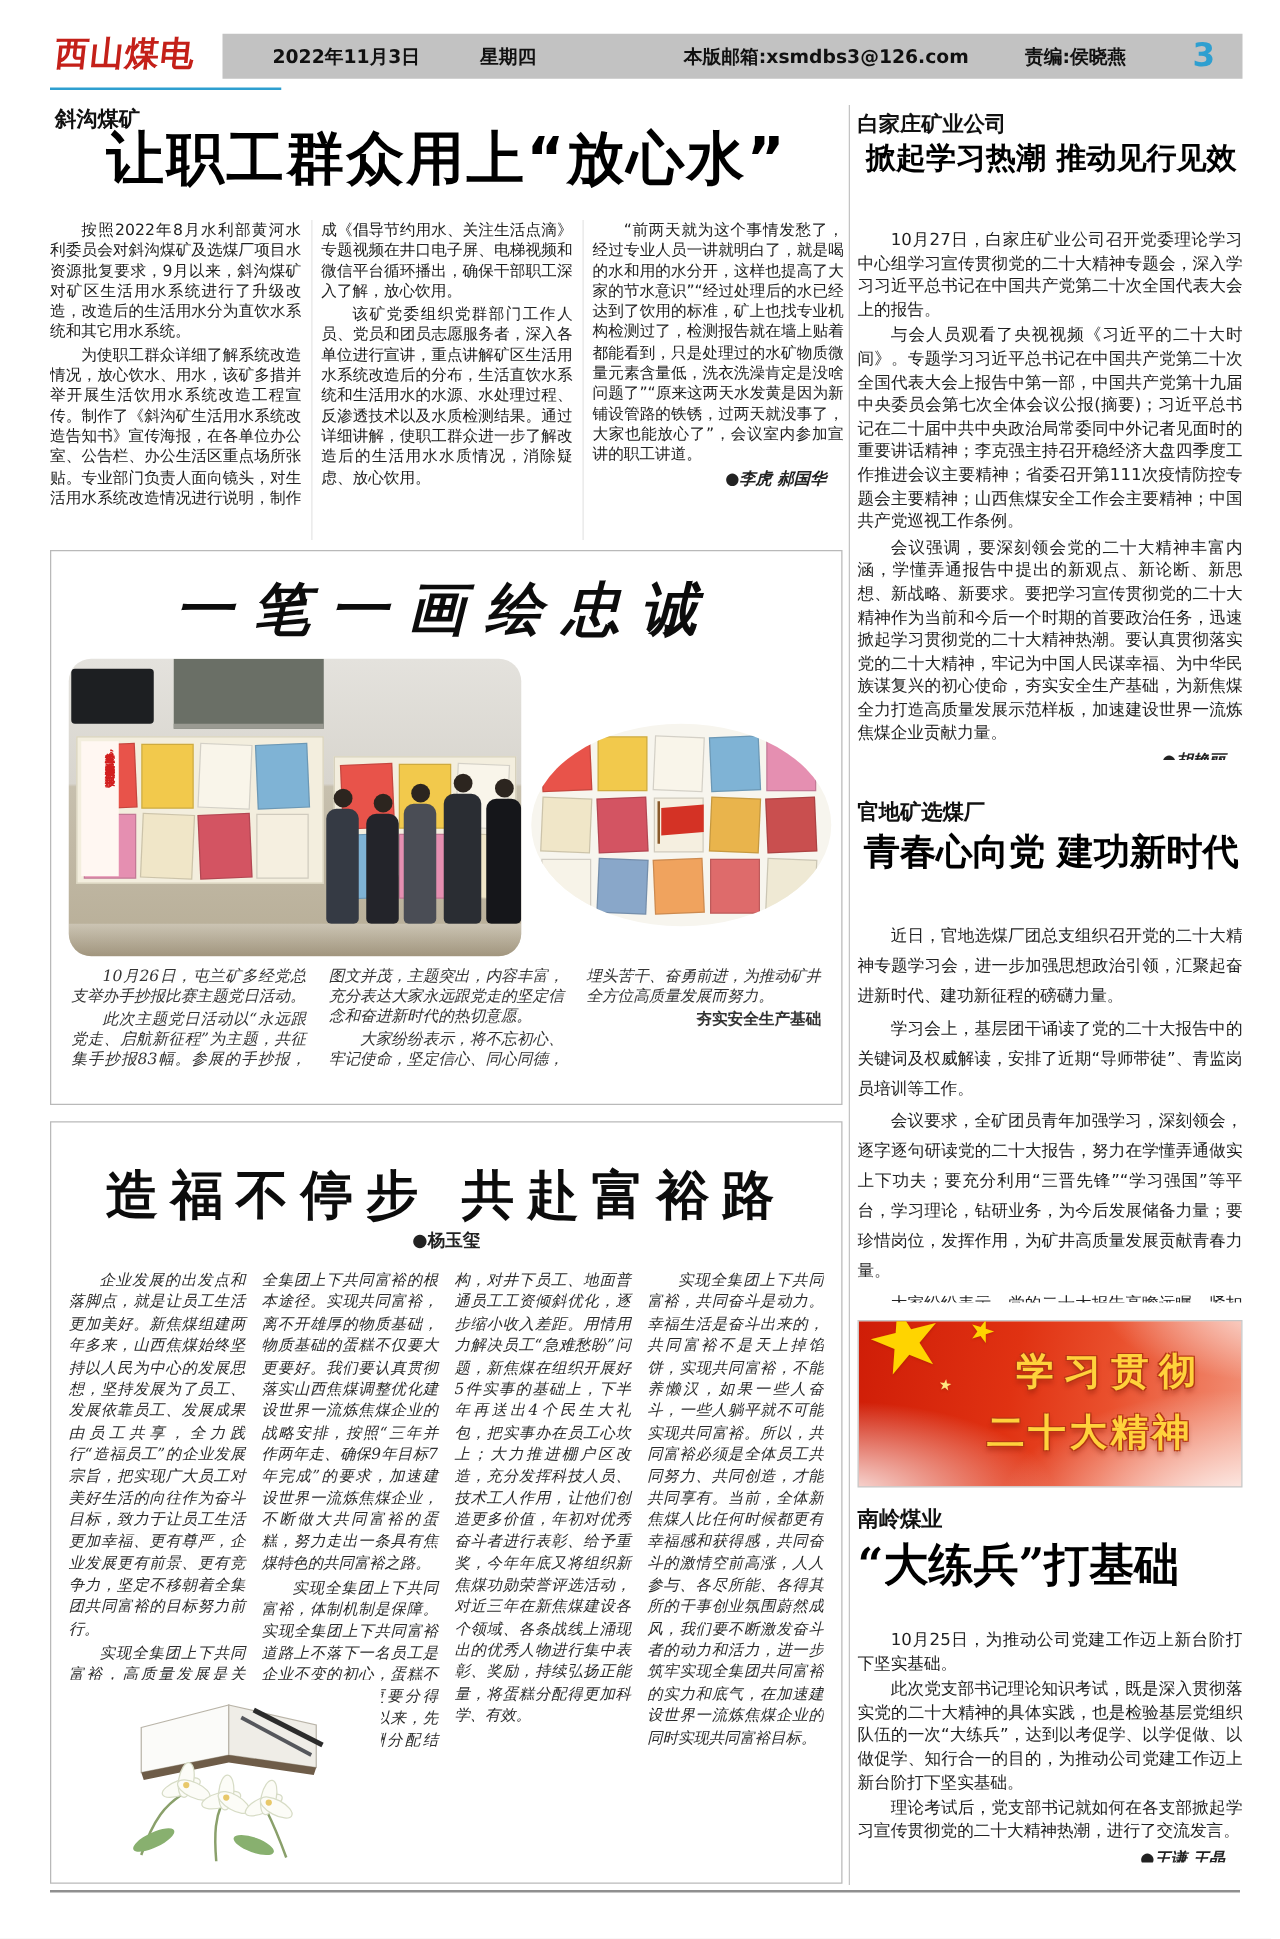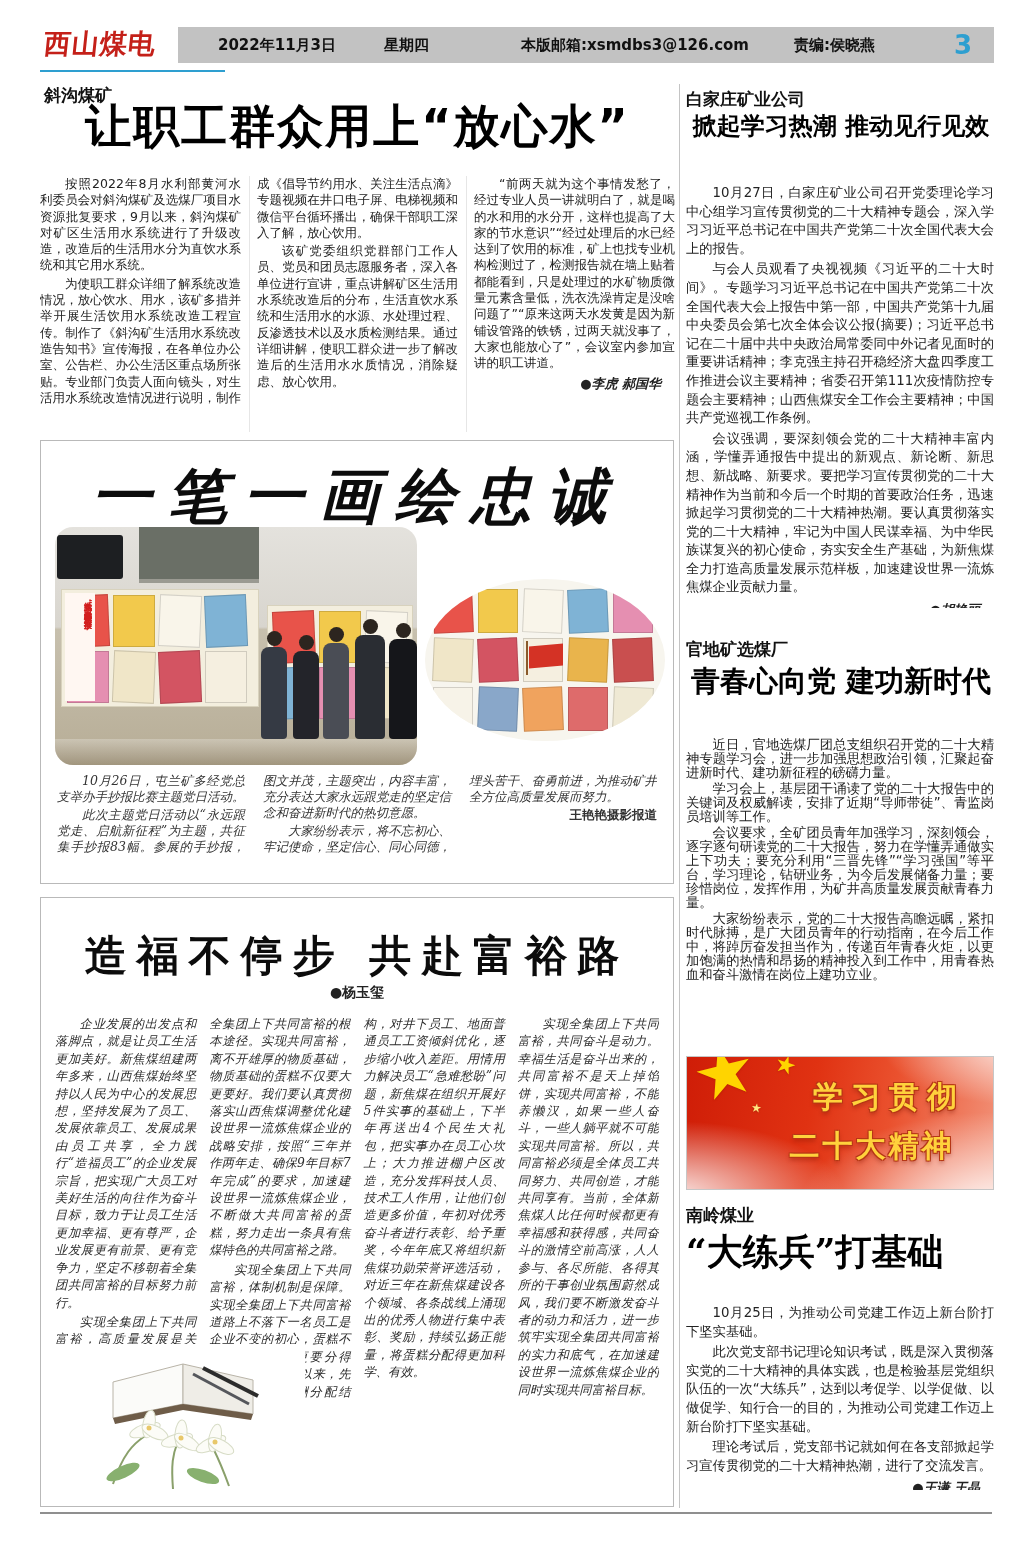--- a/index.html
+++ b/index.html
@@ -8,21 +8,21 @@
 
   
   .masthead{position:absolute;left:44px;top:22px;width:135px;height:44px;
     font-family:"DejaVu Serif",serif;font-weight:900;font-size:27px;color:#c42019;
     transform:skewX(-6deg);letter-spacing:1px;line-height:44px;}
   .masthead-underline{position:absolute;left:40px;top:70px;width:185px;height:2px;background:#2e9fd0;}
   .header-bar{position:absolute;left:178px;top:27px;width:816px;height:36px;background:#c2c2c2;
     display:flex;align-items:center;font-weight:bold;font-size:15px;color:#111;justify-content:center;}
   .header-bar .hd-date{margin-left:40px;}
   .header-bar .hd-week{margin-left:48px;}
-  .header-bar .hd-mail{margin-left:92px;}
+  .header-bar .hd-mail{margin-left:118px;}
   .header-bar .hd-editor{margin-left:45px;}
   .header-bar .hd-page{margin-left:auto;margin-right:22px;font-size:26px;color:#2e9fd0;font-weight:900;}
 
   
   .kicker{position:absolute;font-size:17px;font-weight:bold;color:#111;}
   .byline{text-align:right;font-style:italic;font-weight:bold;font-size:13px;padding-right:14px;margin:4px 0 0 0;}
   p.para{margin:0 0 2px 0;text-indent:2em;text-align:justify;}
 
   
   .h-water{position:absolute;left:40px;top:96px;width:635px;text-align:center;
@@ -32,21 +32,21 @@
     font-size:12.5px;line-height:16.3px;color:#222;}
 
   
   .v-rule{position:absolute;left:679px;top:84px;width:1px;height:1424px;background:#c4c4c4;}
   .bottom-rule{position:absolute;left:40px;top:1512px;width:952px;height:2px;background:#8f8f8f;}
 
   
   .box1{position:absolute;left:40px;top:440px;width:632px;height:442px;border:1px solid #b9b9b9;background:#fff;}
   .h-box1{position:absolute;left:0;top:16px;width:100%;text-align:center;
     font-family:"DejaVu Serif",serif;font-style:italic;font-weight:900;
-    font-size:60px;letter-spacing:16px;color:#0c0c0c;}
+    font-size:46px;letter-spacing:16px;color:#0c0c0c;}
   .photo1{position:absolute;left:14px;top:86px;width:362px;height:238px;border-radius:18px;overflow:hidden;
     background:linear-gradient(#e4e2dd 0%,#d8d5ce 42%,#c7c0ae 43%,#b7ad96 100%);}
   .photo1 .window{position:absolute;left:84px;top:0;width:120px;height:52px;background:#6a6f66;border-bottom:4px solid #9a9a92;}
   .photo1 .tv{position:absolute;left:2px;top:8px;width:66px;height:44px;background:#1d1f22;border-radius:3px;}
   .photo1 .board-l{position:absolute;left:6px;top:62px;width:198px;height:118px;background:#f3eede;border:1px solid #d8d2bd;
     display:flex;flex-wrap:wrap;gap:4px;padding:5px;box-sizing:border-box;align-content:flex-start;}
   .photo1 .board-r{position:absolute;left:212px;top:78px;width:146px;height:96px;background:#f3eede;border:1px solid #d8d2bd;
     display:flex;flex-wrap:wrap;gap:4px;padding:5px;box-sizing:border-box;align-content:flex-start;}
   .poster{width:40px;height:50px;border:1px solid rgba(0,0,0,.15);}
   .photo1 .red-card{position:absolute;left:10px;top:66px;width:30px;height:108px;background:#fff7f2;
@@ -75,21 +75,21 @@
     font-size:12.3px;line-height:17.4px;color:#2b2b2b;}
   .book-photo{position:absolute;left:12px;bottom:10px;width:252px;height:152px;background:#ffffff;}
 
   
   .r-head{position:absolute;width:310px;text-align:left;font-weight:900;color:#000;}
   .h-study{left:686px;top:110px;font-family:"DejaVu Serif",serif;font-size:24px;letter-spacing:0px;text-align:center;}
   .h-youth{left:686px;top:662px;font-family:"DejaVu Serif",serif;font-size:29px;text-align:center;}
   .h-drill{left:686px;top:1228px;font-family:"DejaVu Serif",serif;font-size:36px;text-align:left;}
   .r-body{position:absolute;left:686px;width:308px;overflow:hidden;font-size:13.3px;line-height:18.6px;color:#222;}
   .study-body{top:184px;height:424px;}
-  .youth-body{top:738px;height:304px;line-height:14px;}
+  .youth-body{top:738px;height:304px;line-height:24px;}
   .drill-body{top:1304px;height:186px;}
 
   
   .banner{position:absolute;left:686px;top:1056px;width:306px;height:132px;border:1px solid #c6c6c6;overflow:hidden;
     background:
       radial-gradient(ellipse at 100% 115%, rgba(255,255,255,.95) 0%, rgba(255,255,255,0) 45%),
       radial-gradient(ellipse at -5% 105%, rgba(255,255,255,.9) 0%, rgba(255,255,255,0) 38%),
       radial-gradient(ellipse at 110% -10%, rgba(255,255,255,.8) 0%, rgba(255,255,255,0) 30%),
       linear-gradient(100deg,#cf1d07 0%,#e03212 40%,#ea512e 65%,#f2937a 100%);}
   .banner .star{position:absolute;color:#ffd400;text-shadow:0 1px 2px rgba(140,30,0,.4);}
@@ -195,21 +195,21 @@
           <div class="poster" style="background: rgb(239, 233, 212); transform: rotate(2.5deg);"></div>
         </div>
       <div class="flagpole"></div>
       <div class="flag"></div>
     </div>
 
     <div class="caption">
       <p class="para">10月26日，屯兰矿多经党总支举办手抄报比赛主题党日活动。</p>
       <p class="para">此次主题党日活动以“永远跟党走、启航新征程”为主题，共征集手抄报83幅。参展的手抄报，图文并茂，主题突出，内容丰富，充分表达大家永远跟党走的坚定信念和奋进新时代的热切意愿。</p>
       <p class="para">大家纷纷表示，将不忘初心、牢记使命，坚定信心、同心同德，埋头苦干、奋勇前进，为推动矿井全方位高质量发展而努力。</p>
-      <p class="para credit">王艳艳摄影报道</p>
+      <p class="para credit">夯实安全生产基础</p>
     </div>
   </div>
 
   <div class="box2">
     <div class="h-box2">造福不停步 共赴富裕路</div>
     <div class="box2-byline">●杨玉玺</div>
     <div class="box2-body">
       <p class="para">企业发展的出发点和落脚点，就是让员工生活更加美好。新焦煤组建两年多来，山西焦煤始终坚持以人民为中心的发展思想，坚持发展为了员工、发展依靠员工、发展成果由员工共享，全力践行“造福员工”的企业发展宗旨，把实现广大员工对美好生活的向往作为奋斗目标，致力于让员工生活更加幸福、更有尊严，企业发展更有前景、更有竞争力，坚定不移朝着全集团共同富裕的目标努力前行。</p>
       <p class="para">实现全集团上下共同富裕，高质量发展是关键。能否实现共同富裕，关键看发展，发展是满足员工美好生活需要，推动全集团上下共同富裕的根本途径。实现共同富裕，离不开雄厚的物质基础，物质基础的蛋糕不仅要大更要好。我们要认真贯彻落实山西焦煤调整优化建设世界一流炼焦煤企业的战略安排，按照“三年并作两年走、确保9年目标7年完成”的要求，加速建设世界一流炼焦煤企业，不断做大共同富裕的蛋糕，努力走出一条具有焦煤特色的共同富裕之路。</p>
       <p class="para">实现全集团上下共同富裕，体制机制是保障。实现全集团上下共同富裕道路上不落下一名员工是企业不变的初心，蛋糕不仅要做得大，更要分得好。新焦煤成立以来，先后调整优化薪酬分配结构，对井下员工、地面普通员工工资倾斜优化，逐步缩小收入差距。用情用力解决员工“急难愁盼”问题，新焦煤在组织开展好5件实事的基础上，下半年再送出4个民生大礼包，把实事办在员工心坎上；大力推进棚户区改造，充分发挥科技人员、技术工人作用，让他们创造更多价值，年初对优秀奋斗者进行表彰、给予重奖，今年年底又将组织新焦煤功勋荣誉评选活动，对近三年在新焦煤建设各个领域、各条战线上涌现出的优秀人物进行集中表彰、奖励，持续弘扬正能量，将蛋糕分配得更加科学、有效。</p>

